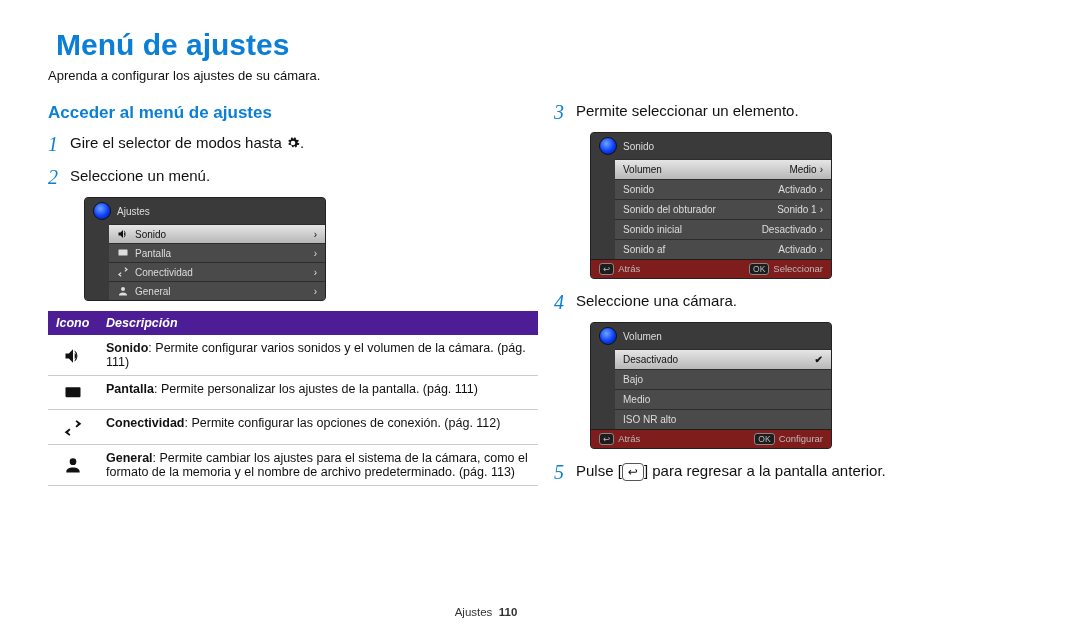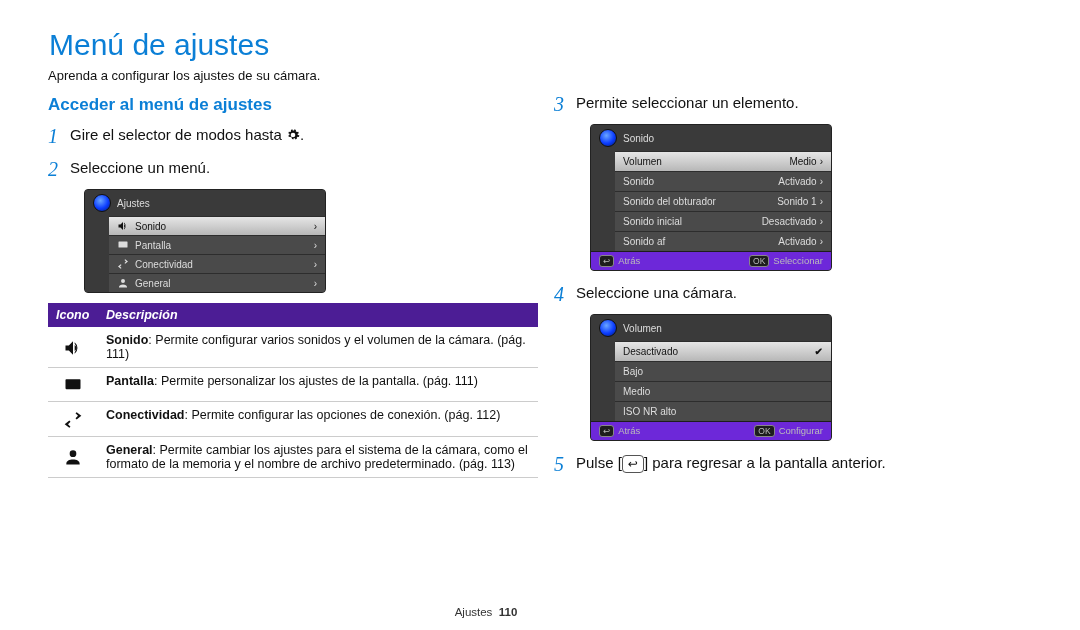--- a/index.html
+++ b/index.html
@@ -1,38 +1,38 @@
 <!DOCTYPE html>
 <html><head>
 <meta charset="utf-8">
 <style>
   html,body{margin:0;padding:0;font-family:Arial,Helvetica,sans-serif;color:#111;background:#fff}
   .page{width:1080px;height:630px;box-sizing:border-box;padding:28px 48px 18px 48px;position:relative}
-  h1{color:#0b7fd6;font-size:30px;font-weight:400;margin:0 0 6px 1px}
-  .subtitle{font-size:13px;margin:0 0 6px 0}
+  h1{color:#0b7fd6;font-size:30px;font-weight:700;margin:0 0 6px 8px}
+  .subtitle{font-size:13px;margin:0 0 14px 0}
   .columns{display:flex;gap:28px}
   .col{flex:1;min-width:0}
   h2{color:#0b7fd6;font-size:17px;font-weight:700;margin:6px 0 8px 0}
   .step{display:flex;align-items:flex-start;margin:2px 0 6px 0;font-size:15px;line-height:1.35}
   .step .num{color:#0b7fd6;font-size:20px;font-weight:400;width:22px;flex:none;font-family:Georgia,serif;font-style:italic}
   .step .txt{padding-top:2px}
   .gear-inline{display:inline-block;vertical-align:-2px}
   .gear-inline svg{width:14px;height:14px}
   
   .mock{width:240px;margin:6px 0 10px 36px;border:1px solid #222;border-radius:4px;background:#4a4a4a;overflow:hidden;font-size:10px;color:#ddd}
   .mock .titlebar{display:flex;align-items:center;padding:4px 8px;background:#3a3a3a}
   .mock .side-ico{width:16px;height:16px;margin-right:6px;border-radius:50%;background:radial-gradient(circle at 40% 35%,#6aa6ff 0,#0b3cff 55%,#001a66 100%);border:1px solid #111;flex:none}
   .mock .mbody{display:flex}
   .mock .sidecol{width:24px;background:#3a3a3a}
   .mock .list{flex:1}
   .mock .row{display:flex;align-items:center;justify-content:space-between;padding:4px 8px;border-top:1px solid #2d2d2d;background:#4a4a4a}
   .mock .row.sel{background:linear-gradient(#e6e6e6,#b7b7b7);color:#111}
   .mock .row .lab{display:flex;align-items:center;gap:6px}
   .mock .chev{font-size:10px}
-  .mock .footer{display:flex;align-items:center;justify-content:space-between;padding:3px 8px;background:#6d28d9;border-top:1px solid #1d1d1d;font-size:9.5px;color:#bbb}
+  .mock .footer{display:flex;align-items:center;justify-content:space-between;padding:3px 8px;background:#7f1d1d;border-top:1px solid #1d1d1d;font-size:9.5px;color:#bbb}
   .mock .kbd{display:inline-block;border:1px solid #888;border-radius:3px;padding:0 3px;font-size:8.5px;margin-right:4px;background:#1d1d1d}
   .mock .check{font-weight:700}
   .mock-small .row{padding:3px 8px}
   .mock .val{display:flex;align-items:center;gap:3px}
   
   .dtable{width:490px;border-collapse:collapse;font-size:12.5px;margin-top:10px}
   .dtable th{background:#4c1d95;color:#fff;text-align:left;font-style:italic;font-weight:700;padding:5px 8px}
   .dtable td{padding:6px 8px;border-bottom:1px solid #ccc;vertical-align:top}
   .dtable td.ico{width:34px;text-align:center;vertical-align:middle;font-size:18px}
   .ftr{position:absolute;bottom:12px;left:16px;width:940px;text-align:center;font-size:11.5px;color:#333}

